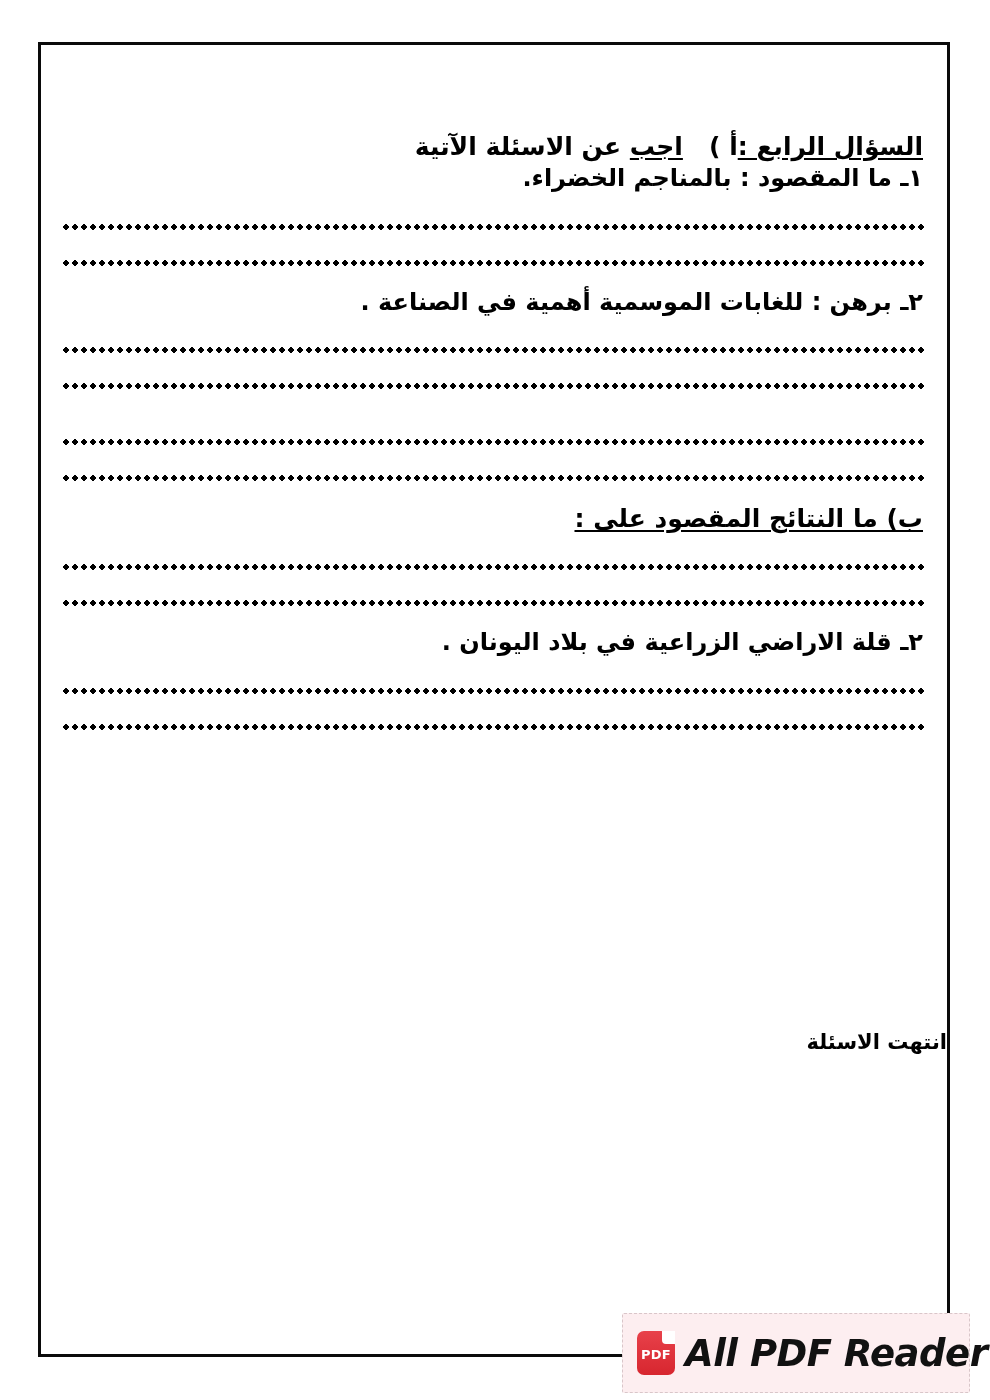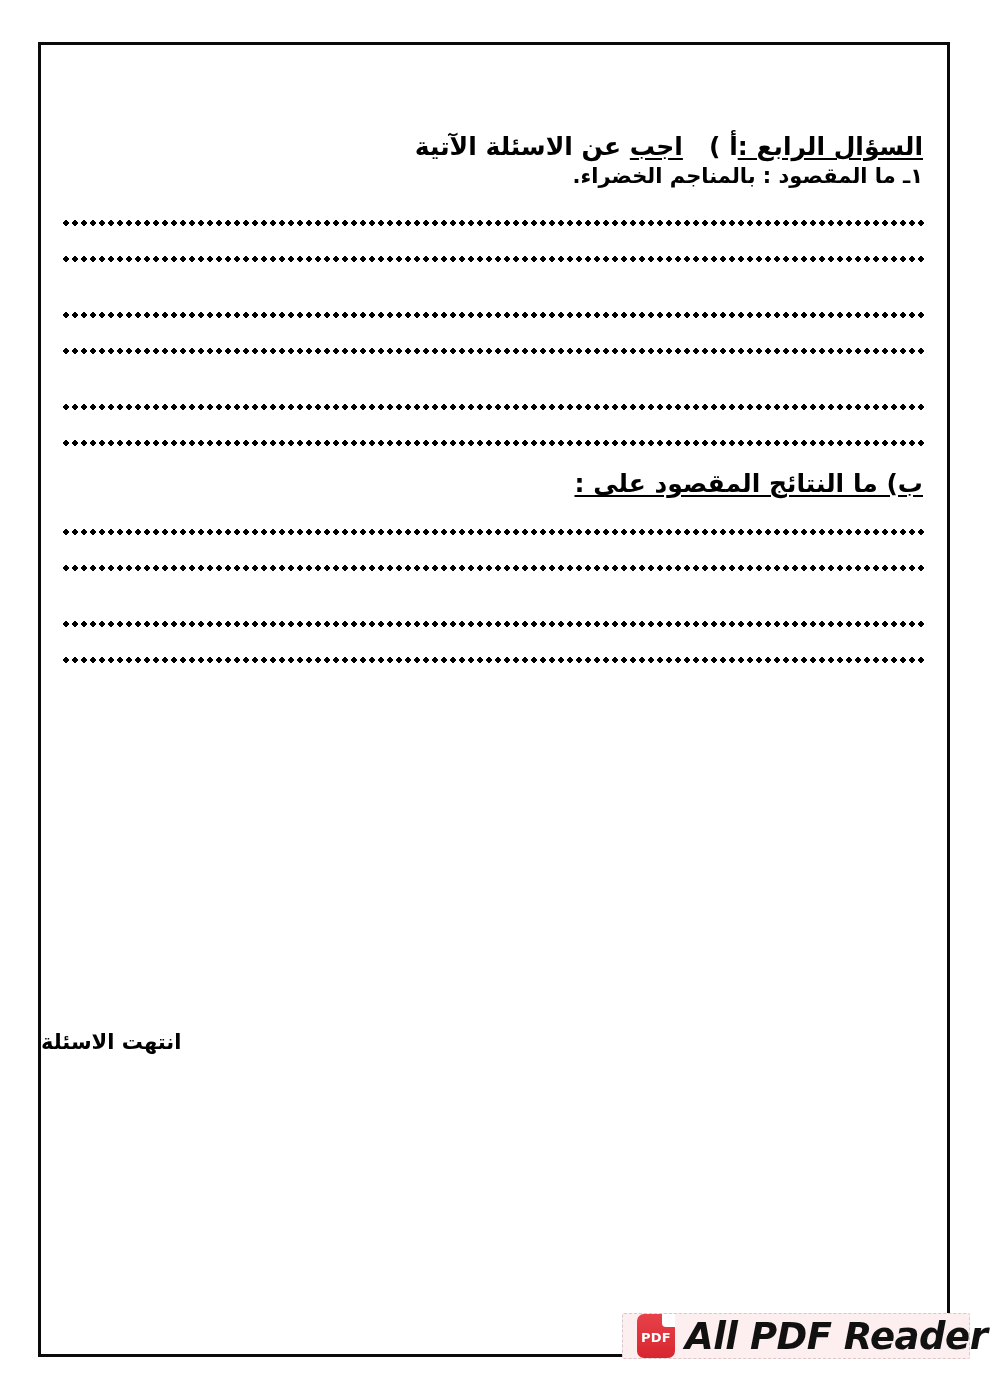--- a/index.html
+++ b/index.html
@@ -53,21 +53,21 @@
     font-size: 25px;
     line-height: 1.32;
     color: #000000;
     letter-spacing: 0px;
     white-space: nowrap;
     margin: 0;
     padding: 0 4px 0 0;
   }
 
   .q-line.sub {
-    font-size: 21px;
+    font-size: 24px;
   }
 
   .u {
     text-decoration: underline;
     text-decoration-thickness: 2px;
     text-underline-offset: 3px;
   }
 
   
   .dots {
@@ -90,35 +90,35 @@
 
   .gap-sm  { height: 14px; }
   .gap-md  { height: 20px; }
 
   
   .end-note {
     position: absolute;
     left: 0;
     right: 0;
     top: 985px;
-    text-align: left;
+    text-align: right;
     direction: rtl;
     font-family: "DejaVu Sans", "Liberation Sans", sans-serif;
     font-weight: bold;
     font-size: 21px;
     color: #000;
   }
 
   
   .watermark {
     position: absolute;
     left: 622px;
     top: 1313px;
     width: 348px;
-    height: 46px;
+    height: 80px;
     background: #fdeef0;
     border: 1px dashed #d9c6c9;
     box-sizing: border-box;
     display: flex;
     align-items: center;
     gap: 10px;
     padding-left: 14px;
     border-radius: 2px;
   }
   .pdf-badge {
@@ -174,40 +174,42 @@
 
       <p class="q-line"><span class="u">السؤال الرابع  :</span><span>أ  )</span>&nbsp;&nbsp; <span class="u">اجب</span> <span>عن الاسئلة الآتية</span></p>
 
       <p class="q-line sub">١ـ ما المقصود : بالمناجم الخضراء.</p>
       <div class="gap-md"></div>
       <div class="dots"></div>
       <div class="gap-sm"></div>
       <div class="dots"></div>
 
       <div class="gap-sm"></div>
+      <p class="q-line sub">٢ـ برهن : للغابات الموسمية أهمية في الصناعة  .</p>
       <div class="gap-md"></div>
       <div class="dots"></div>
       <div class="gap-sm"></div>
       <div class="dots"></div>
 
       <div class="gap-sm"></div>
       <div class="gap-md"></div>
       <div class="dots"></div>
       <div class="gap-sm"></div>
       <div class="dots"></div>
 
       <div class="gap-sm"></div>
       <p class="q-line"><span class="u">ب) ما النتائج المقصود على :</span></p>
 
       <div class="gap-md"></div>
       <div class="dots"></div>
       <div class="gap-sm"></div>
       <div class="dots"></div>
 
       <div class="gap-sm"></div>
+      <p class="q-line sub">٢ـ قلة الاراضي الزراعية في بلاد اليونان  .</p>
       <div class="gap-md"></div>
       <div class="dots"></div>
       <div class="gap-sm"></div>
       <div class="dots"></div>
 
     </div>
 
     <div class="end-note">انتهت الاسئلة</div>
 
   </div>

